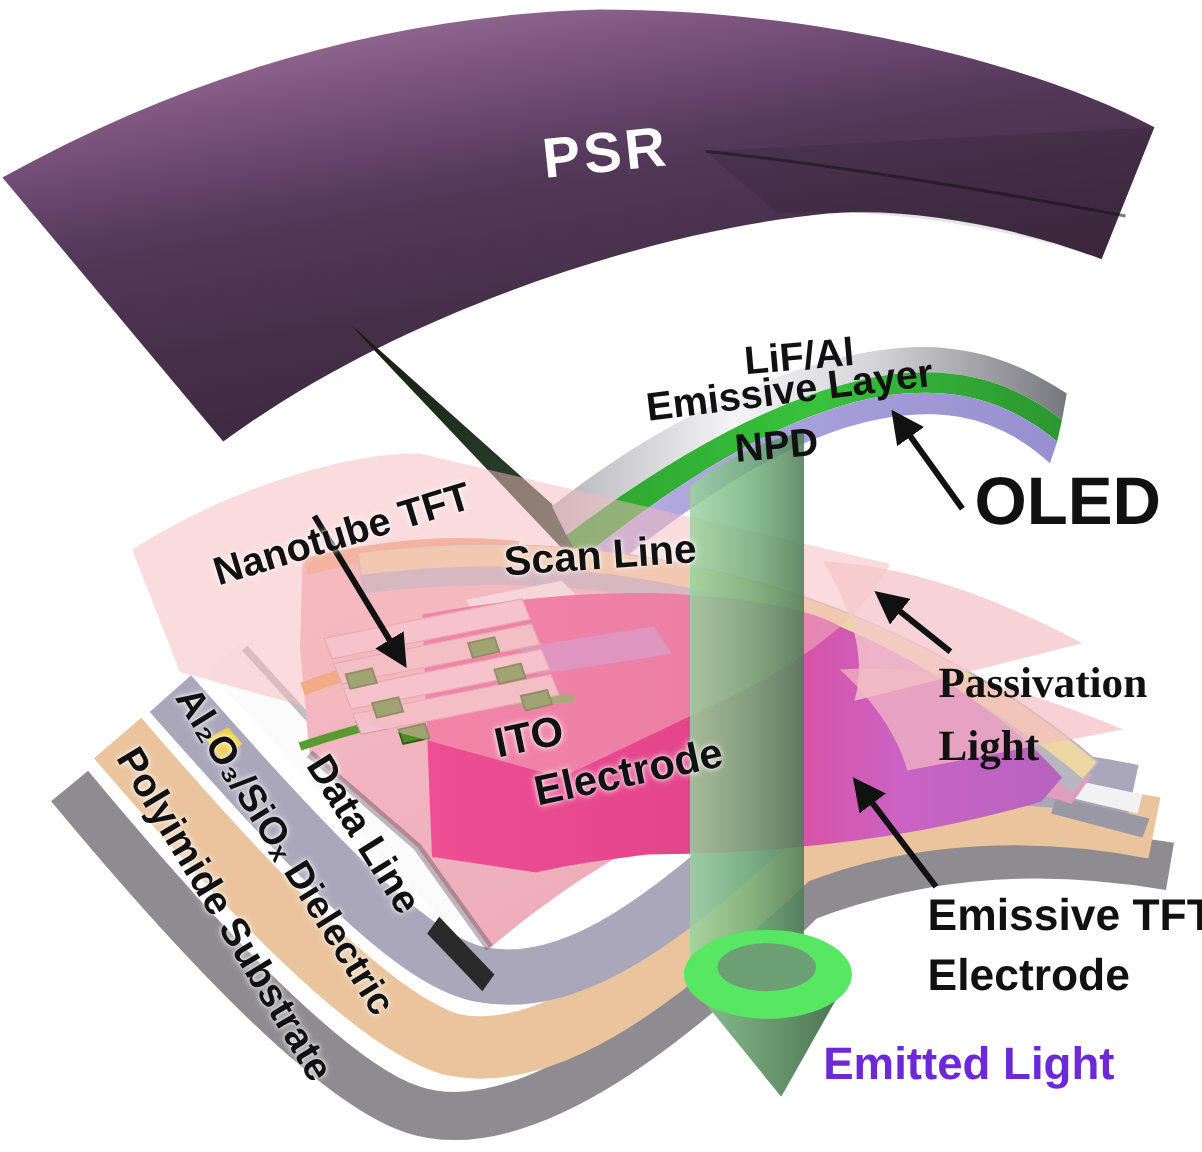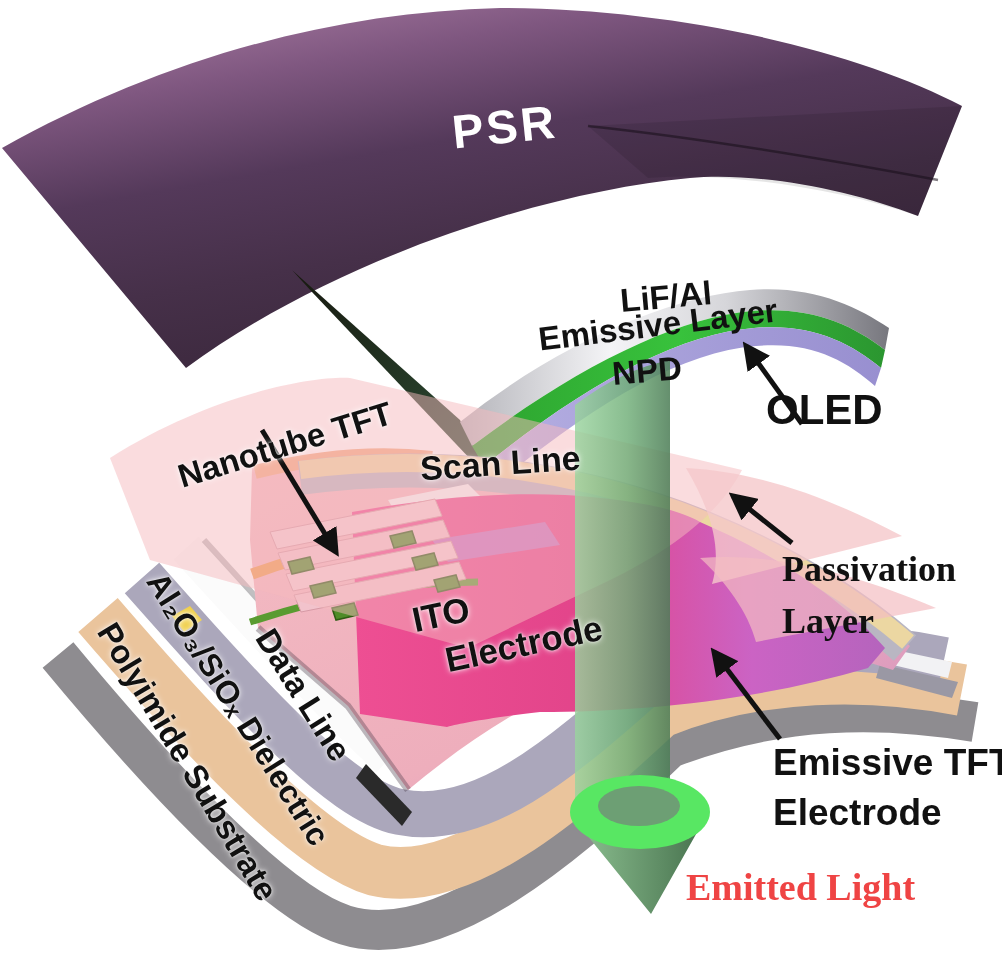--- a/index.html
+++ b/index.html
@@ -6,21 +6,21 @@
   .stage{position:relative;width:1002px;height:960px;background:#ffffff;overflow:hidden;
          font-family:"Liberation Sans","DejaVu Sans",sans-serif;}
   .stage svg{position:absolute;left:0;top:0;}
   .lbl{position:absolute;font-weight:bold;color:#111;white-space:nowrap;line-height:1.15;
        font-family:"Liberation Sans","DejaVu Sans",sans-serif;}
   .halo{text-shadow:0 0 6px rgba(255,255,255,.85),0 0 3px rgba(255,255,255,.7),0 0 1px rgba(255,255,255,.6);}
   .psr{left:452px;top:100px;font-size:47px;color:#fff;transform:rotate(-6deg);letter-spacing:3px;}
   .lif{left:578px;top:278px;width:176px;text-align:center;font-size:33px;transform:rotate(-5deg);}
   .emi{left:510px;top:306px;width:296px;text-align:center;font-size:33px;transform:rotate(-7deg);}
   .npd{left:580px;top:352px;width:134px;text-align:center;font-size:33px;transform:rotate(-5deg);}
-  .oled{left:766px;top:386px;font-size:42px;}
+  .oled{left:812px;top:386px;font-size:56px;}
   .nan{left:116px;top:426px;width:338px;text-align:center;font-size:33px;transform:rotate(-17deg);}
   .scn{left:420px;top:444px;font-size:34px;transform:rotate(-4deg);}
   .ito{left:408px;top:598px;font-size:35px;transform:rotate(-12deg);transform-origin:left top;line-height:1.3;}
   .ito .l2{margin-left:24px;}
   .pas{left:782px;top:543px;font-size:36px;line-height:1.45;font-family:Liberation Serif, serif;}
   .flx{left:773px;top:738px;font-size:37px;line-height:1.35;}
   .emt{left:686px;top:866px;font-size:38px;}
   .dat{left:280px;top:622px;font-size:33px;transform:rotate(58deg);transform-origin:left top;}
   .die{left:170px;top:566px;font-size:32px;transform:rotate(58deg);transform-origin:left top;}
   .pol{left:122px;top:616px;font-size:33px;transform:rotate(59deg);transform-origin:left top;}
@@ -169,24 +169,24 @@
 <div class="lbl npd">NPD</div>
 <div class="lbl oled">OLED</div>
 <div class="lbl nan halo">Nanotube TFT</div>
 <div class="lbl scn halo">Scan Line</div>
 <div class="lbl ito halo">
   <div>ITO</div>
   <div class="l2">Electrode</div>
 </div>
 <div class="lbl pas">
   <div>Passivation</div>
-  <div>Layer</div>
+  <div>Light</div>
 </div>
 <div class="lbl flx">
   <div>Emissive TFT</div>
   <div>Electrode</div>
 </div>
-<div class="lbl emt" style="color:#ef4444;font-family:Liberation Serif, serif;">Emitted Light</div>
+<div class="lbl emt" style="color:#6d28d9;">Emitted Light</div>
 <div class="lbl dat halo">Data Line</div>
 <div class="lbl die halo">Al₂O₃/SiOₓ Dielectric</div>
 <div class="lbl pol halo">Polyimide Substrate</div>
 
 </div>
 
 </body></html>

